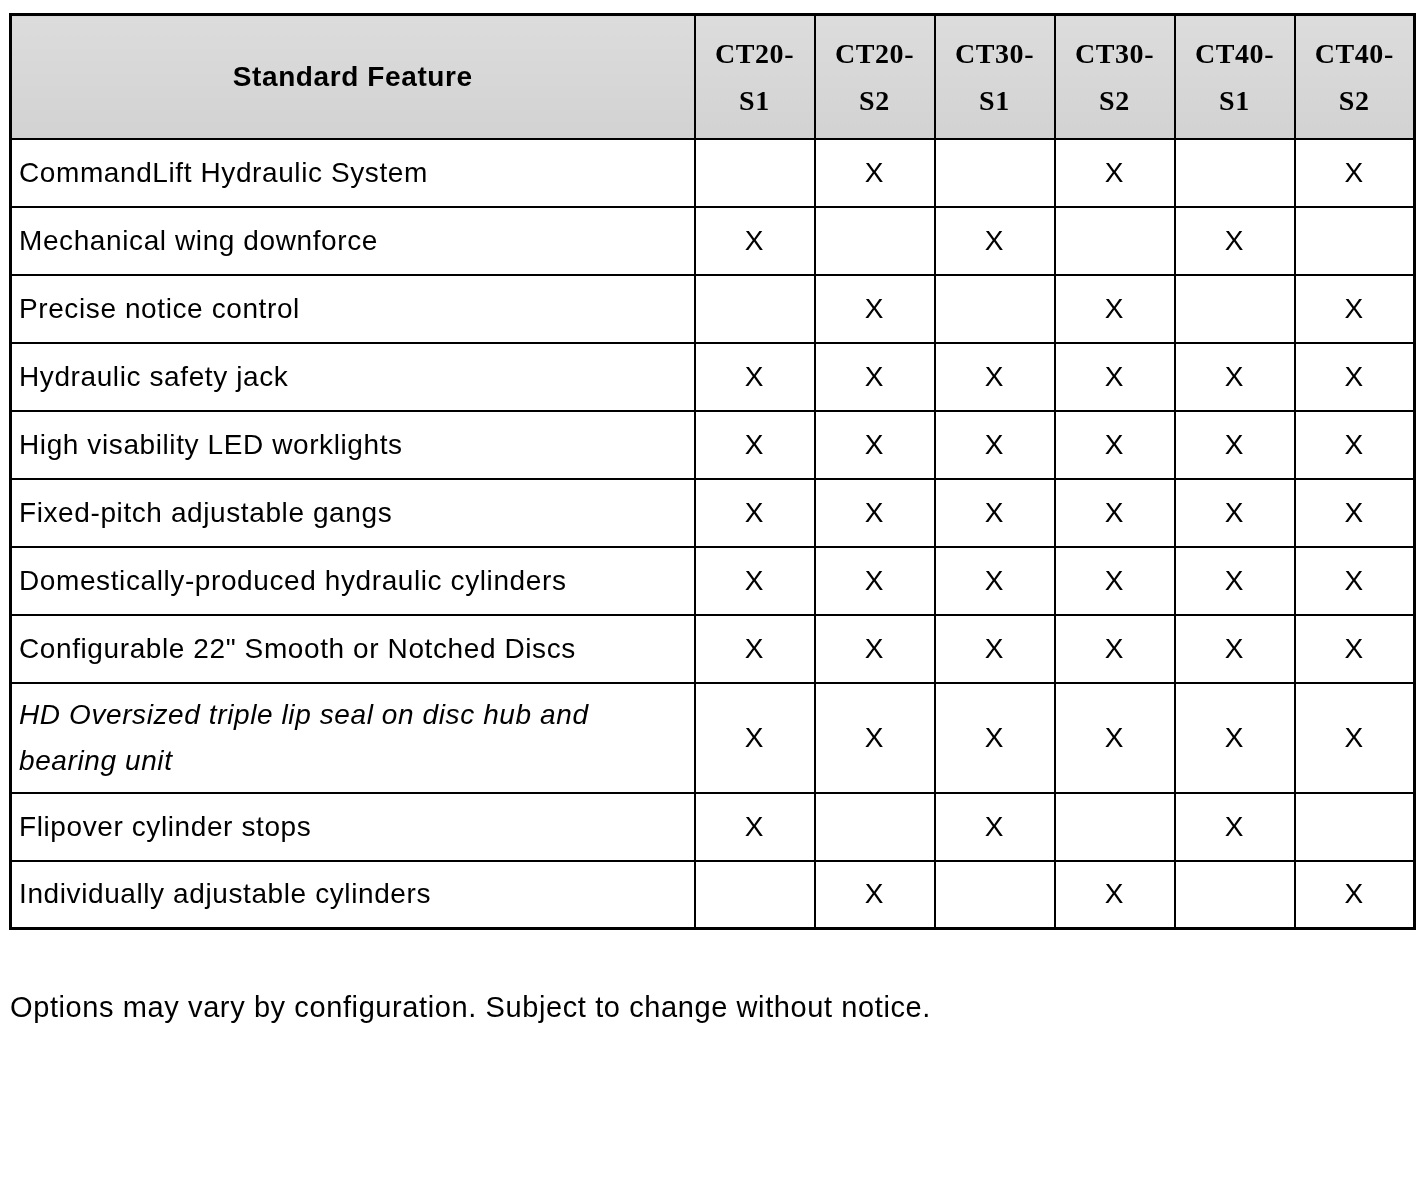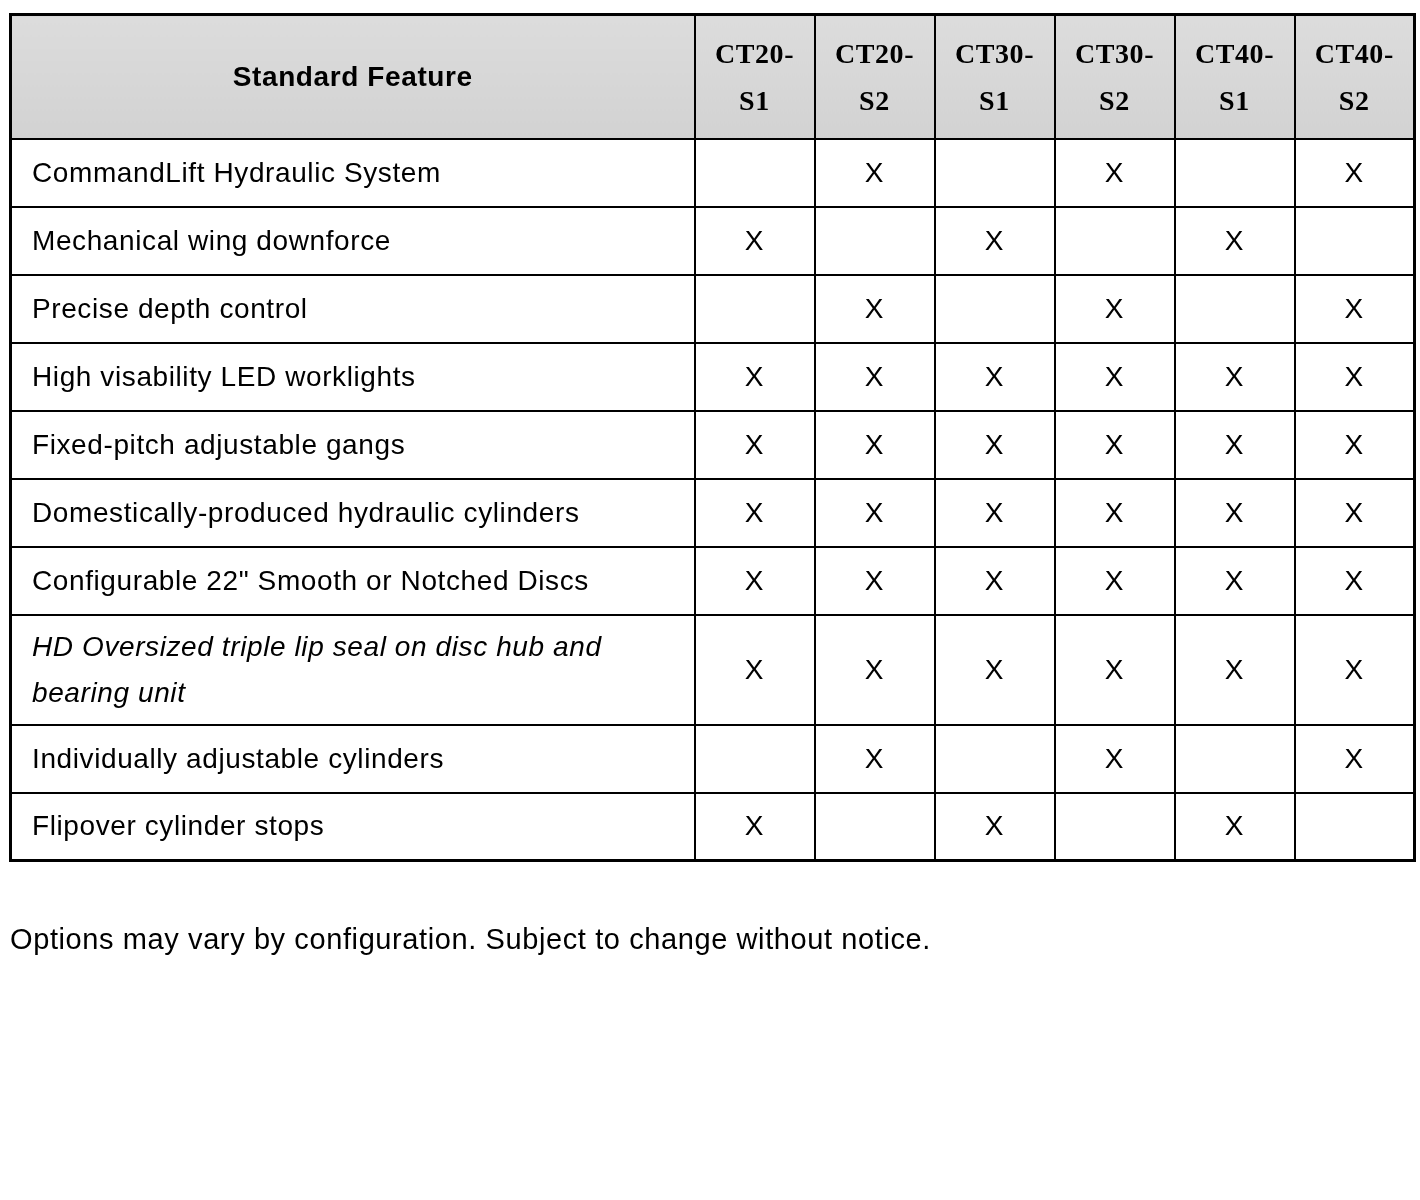--- a/index.html
+++ b/index.html
@@ -34,21 +34,21 @@
   col.feature-col { width: 684px; }
   col.model-col   { width: 120px; }
   thead th .hline {
     display: block;
     line-height: 47px;
     font-family: Liberation Serif, serif;
   }
   tbody td.feature {
     height: 68px;
     text-align: left;
-    padding: 8px 12px 8px 20px;
+    padding: 8px 12px 8px 7px;
     font-size: 28px;
     letter-spacing: 0.6px;
     line-height: 46px;
   }
   tbody tr.tall td.feature { height: 107px; font-style: italic; }
   tbody td.mark {
     text-align: center;
     font-size: 28px;
     letter-spacing: 0.6px;
   }
@@ -116,26 +116,35 @@
       <tr>
         <td class="feature">Mechanical wing downforce</td>
         <td class="mark">X</td>
         <td class="mark"></td>
         <td class="mark">X</td>
         <td class="mark"></td>
         <td class="mark">X</td>
         <td class="mark"></td>
       </tr>
       <tr>
-        <td class="feature">Precise depth control</td>
-        <td class="mark"></td>
-        <td class="mark">X</td>
-        <td class="mark"></td>
-        <td class="mark">X</td>
-        <td class="mark"></td>
+        <td class="feature">Precise notice control</td>
+        <td class="mark"></td>
+        <td class="mark">X</td>
+        <td class="mark"></td>
+        <td class="mark">X</td>
+        <td class="mark"></td>
+        <td class="mark">X</td>
+      </tr>
+      <tr>
+        <td class="feature">Hydraulic safety jack</td>
+        <td class="mark">X</td>
+        <td class="mark">X</td>
+        <td class="mark">X</td>
+        <td class="mark">X</td>
+        <td class="mark">X</td>
         <td class="mark">X</td>
       </tr>
       <tr>
         <td class="feature">High visability LED worklights</td>
         <td class="mark">X</td>
         <td class="mark">X</td>
         <td class="mark">X</td>
         <td class="mark">X</td>
         <td class="mark">X</td>
         <td class="mark">X</td>
@@ -170,33 +179,33 @@
       <tr class="tall">
         <td class="feature">HD Oversized triple lip seal on disc hub and bearing unit</td>
         <td class="mark">X</td>
         <td class="mark">X</td>
         <td class="mark">X</td>
         <td class="mark">X</td>
         <td class="mark">X</td>
         <td class="mark">X</td>
       </tr>
       <tr>
+        <td class="feature">Flipover cylinder stops</td>
+        <td class="mark">X</td>
+        <td class="mark"></td>
+        <td class="mark">X</td>
+        <td class="mark"></td>
+        <td class="mark">X</td>
+        <td class="mark"></td>
+      </tr>
+      <tr>
         <td class="feature">Individually adjustable cylinders</td>
         <td class="mark"></td>
         <td class="mark">X</td>
         <td class="mark"></td>
         <td class="mark">X</td>
         <td class="mark"></td>
         <td class="mark">X</td>
-      </tr>
-      <tr>
-        <td class="feature">Flipover cylinder stops</td>
-        <td class="mark">X</td>
-        <td class="mark"></td>
-        <td class="mark">X</td>
-        <td class="mark"></td>
-        <td class="mark">X</td>
-        <td class="mark"></td>
       </tr>
     </tbody>
 </table>
 
 <div class="footnote">Options may vary by configuration. Subject to change without notice.</div>
 
 </body></html>

